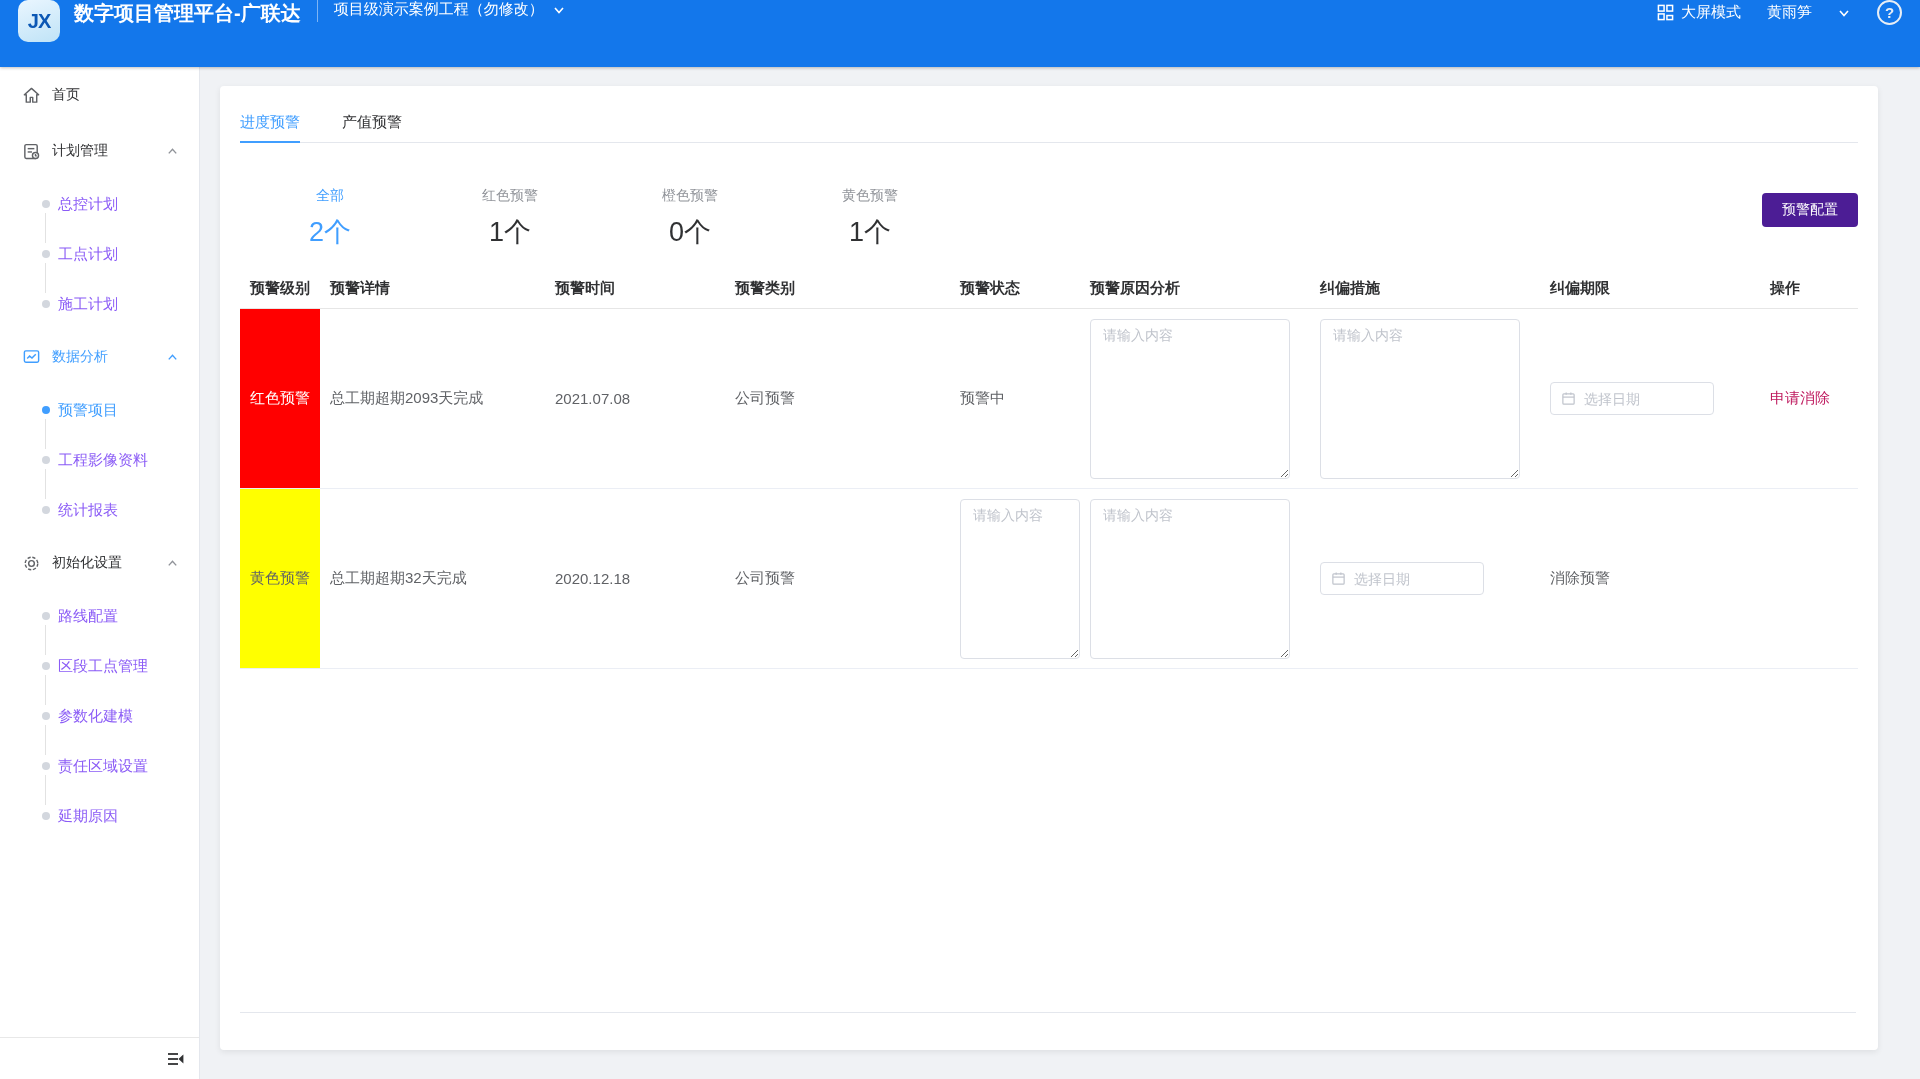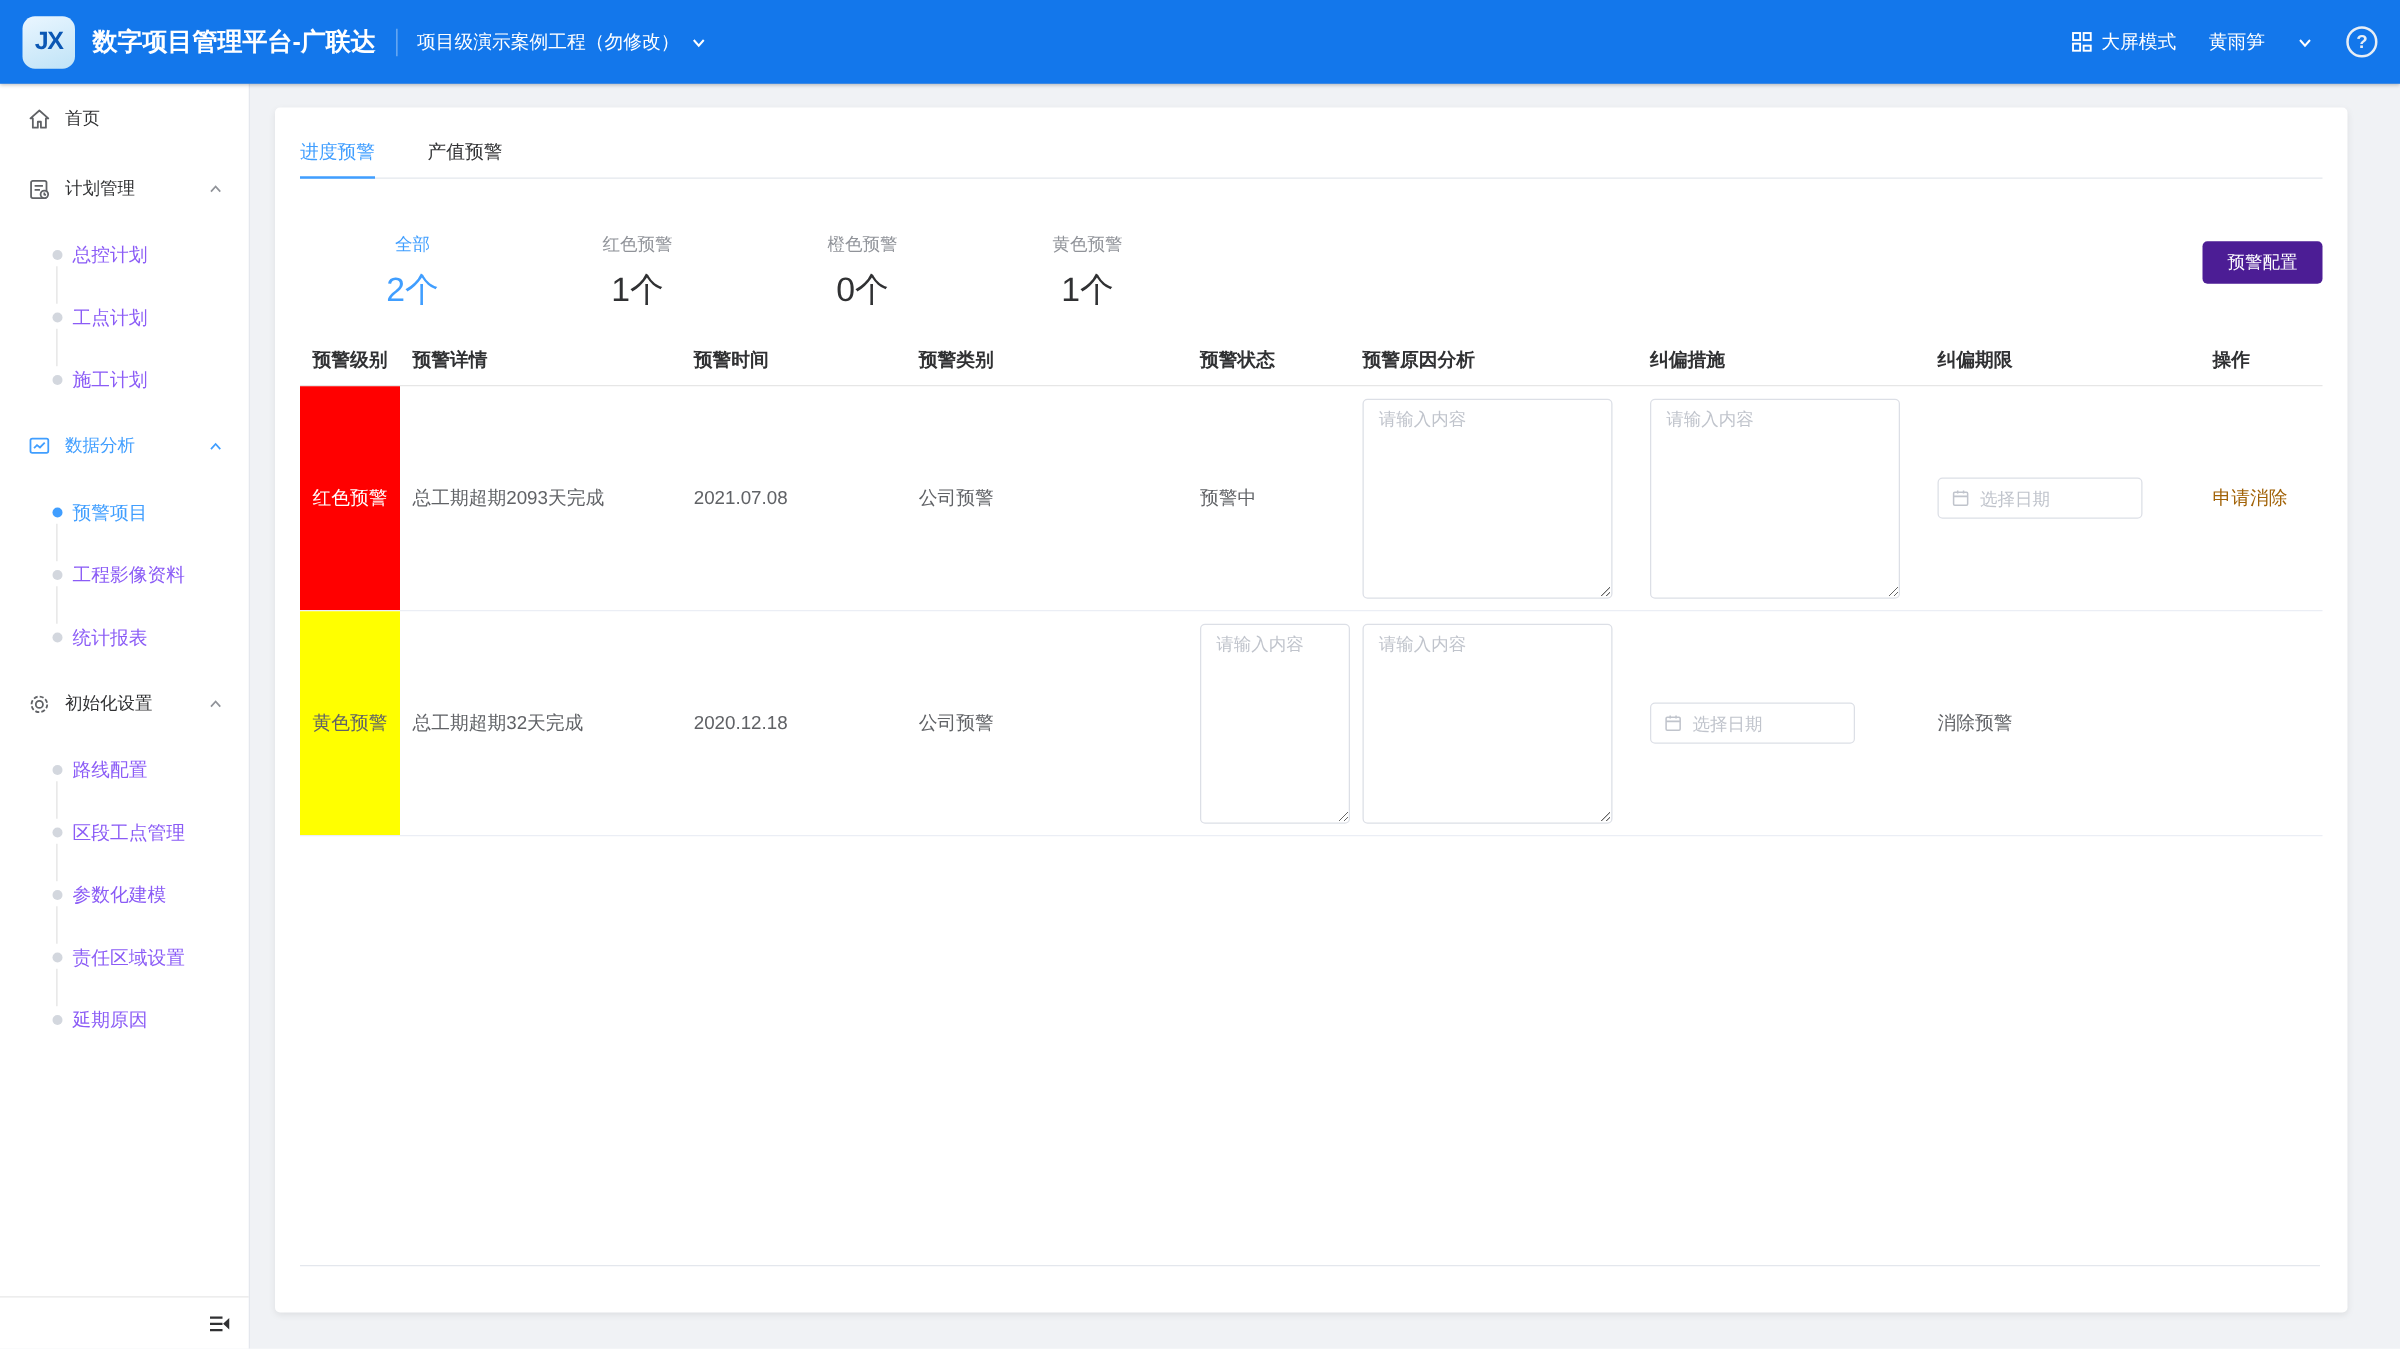--- a/index.html
+++ b/index.html
@@ -2,21 +2,21 @@
 <html><head>
 <meta charset="utf-8">
 <style>
   * { margin:0; padding:0; box-sizing:border-box; }
   html,body { width:1920px; height:1079px; }
   body { font-family:"Liberation Sans","DejaVu Sans",sans-serif; background:#f0f2f5; overflow:hidden; }
   #app { position:relative; width:1920px; height:1079px; }
 
   
   .topbar { position:absolute; left:0; top:0; width:1920px; height:67px; background:#1377eb;
-            display:flex; align-items:center; padding:0 18px; color:#fff;
+            display:flex; align-items:flex-start; padding:0 18px; color:#fff;
             box-shadow:0 1px 3px rgba(0,0,0,.25); z-index:10; }
   .logo { width:42px; height:42px; border-radius:10px; background:linear-gradient(160deg,#eaf6ff,#bfe3f7);
           display:flex; align-items:center; justify-content:center; font-weight:bold; font-size:20px;
           color:#0b57b4; letter-spacing:-1px; }
   .app-title { font-size:20px; font-weight:bold; margin-left:14px; white-space:nowrap; }
   .topbar-divider { width:1px; height:22px; background:rgba(255,255,255,.45); margin:0 16px; }
   .project-select { display:flex; align-items:center; gap:8px; font-size:15px; cursor:pointer; }
   .topbar-right { margin-left:auto; display:flex; align-items:center; gap:26px; }
   .screen-mode { display:flex; align-items:center; gap:7px; font-size:15px; cursor:pointer; }
   .user-menu { display:flex; align-items:center; gap:25px; font-size:15px; cursor:pointer; }
@@ -73,21 +73,21 @@
   .level-block { width:100%; height:100%; display:flex; align-items:center; justify-content:center; font-size:15px; }
   .cell-textarea { width:200px; height:160px; border:1px solid #dcdfe6; border-radius:4px;
                    padding:7px 12px; font-size:14px; color:#606266; font-family:Liberation Sans, sans-serif; resize:both; outline:none; }
   .cell-textarea::placeholder { color:#c0c4cc; }
   .date-input { width:164px; height:33px; border:1px solid #dcdfe6; border-radius:4px; background:#fff;
                 display:flex; align-items:center; padding:0 10px; gap:8px; cursor:pointer; }
   .date-input input { border:none; outline:none; width:110px; font-size:14px; font-family:inherit; color:#606266; }
   .date-input input::placeholder { color:#c0c4cc; }
   .cal-icon { color:#c0c4cc; flex:0 0 auto; }
   .action-link { font-size:15px; cursor:pointer; }
-  .action-link.link { color:#a16207; }
+  .action-link.link { color:#be185d; }
   .action-link.plain { color:#606266; }
 
   .card-bottom-divider { position:absolute; left:20px; right:22px; bottom:37px; height:1px; background:#e4e7ed; }
 </style>
 </head>
 <body>
 
 <div id="app">
 
   <header class="topbar">

